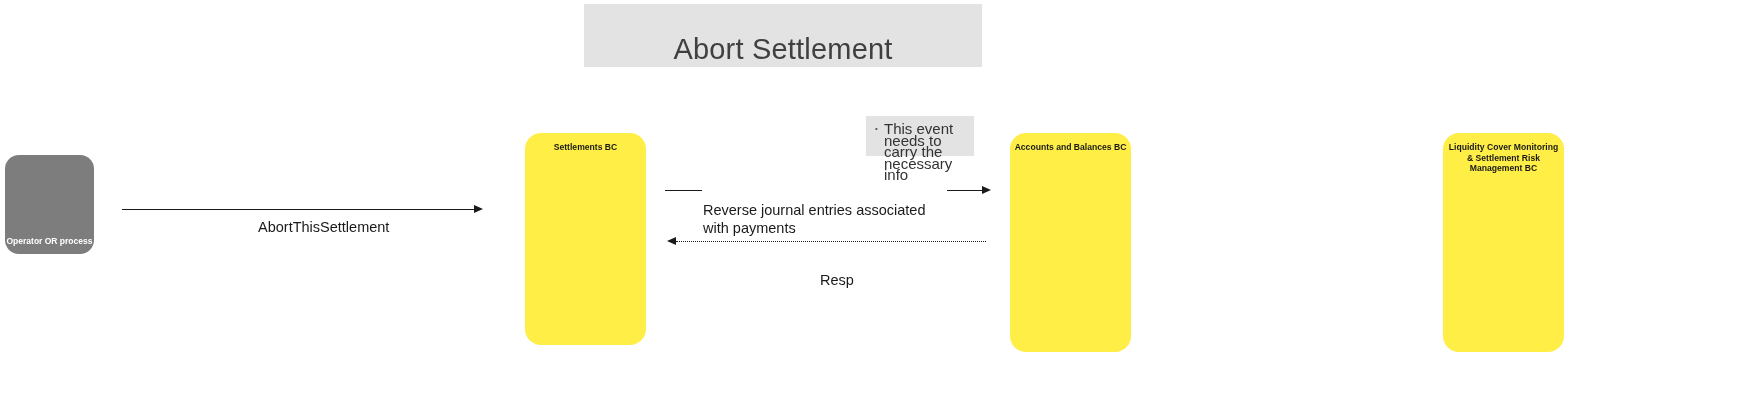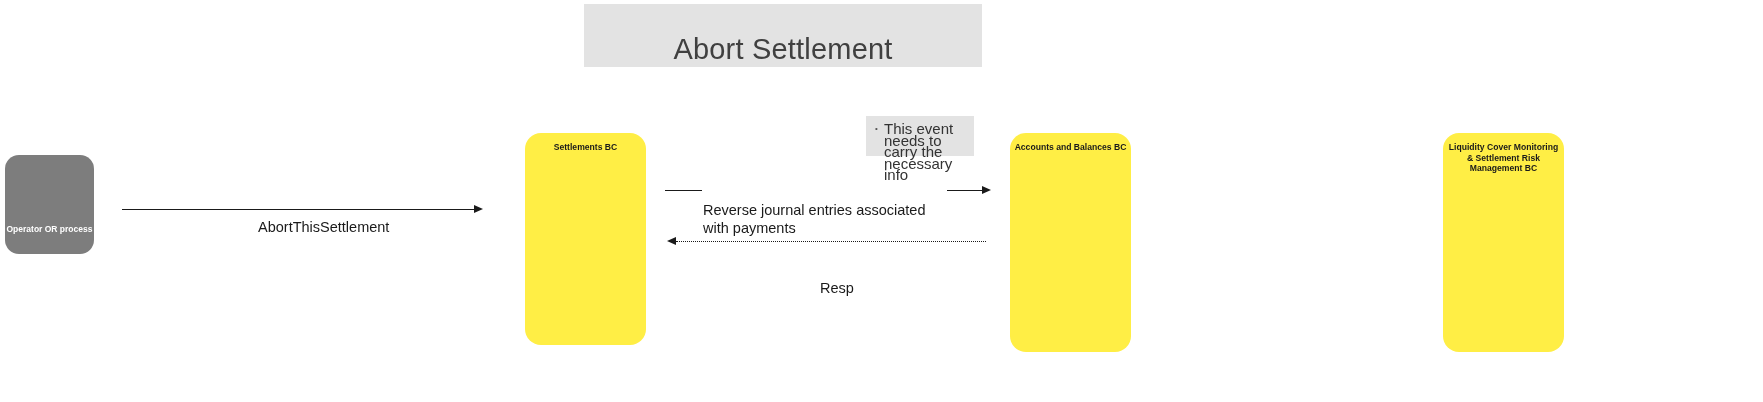--- a/index.html
+++ b/index.html
@@ -52,21 +52,21 @@
     border-radius: 14px;
     display: flex;
     align-items: flex-end;
     justify-content: center;
   }
   .node-gray .node-label {
     font-size: 8.5px;
     font-weight: 700;
     color: #ffffff;
     text-align: center;
-    padding-bottom: 19px;
+    padding-bottom: 7px;
     line-height: 1.15;
   }
   .node-yellow {
     background: #ffee45;
     border-radius: 16px;
   }
   .node-yellow .node-label {
     position: absolute;
     left: 0;
     right: 0;
@@ -174,15 +174,15 @@
   <div class="arrow-head-right" style="left:474px; top:205px;"></div>
   <div class="msg-label" style="left:258px; top:190px;">AbortThisSettlement</div>
 
   <div class="arrow-line" style="left:665px; top:190px; width:37px;"></div>
   <div class="arrow-line" style="left:947px; top:190px; width:35px;"></div>
   <div class="arrow-head-right" style="left:982px; top:186px;"></div>
   <div class="msg-label" style="left:703px; top:173px; width:250px;">Reverse journal entries associated with payments</div>
 
   <div class="arrow-line" style="left:676px; top:241px; width:310px; border-top-style:dotted;"></div>
   <div class="arrow-head-left" style="left:667px; top:237px;"></div>
-  <div class="msg-label" style="left:820px; top:251px;">Resp</div>
+  <div class="msg-label" style="left:820px; top:243px;">Resp</div>
 
 </div>
 
 </body></html>

